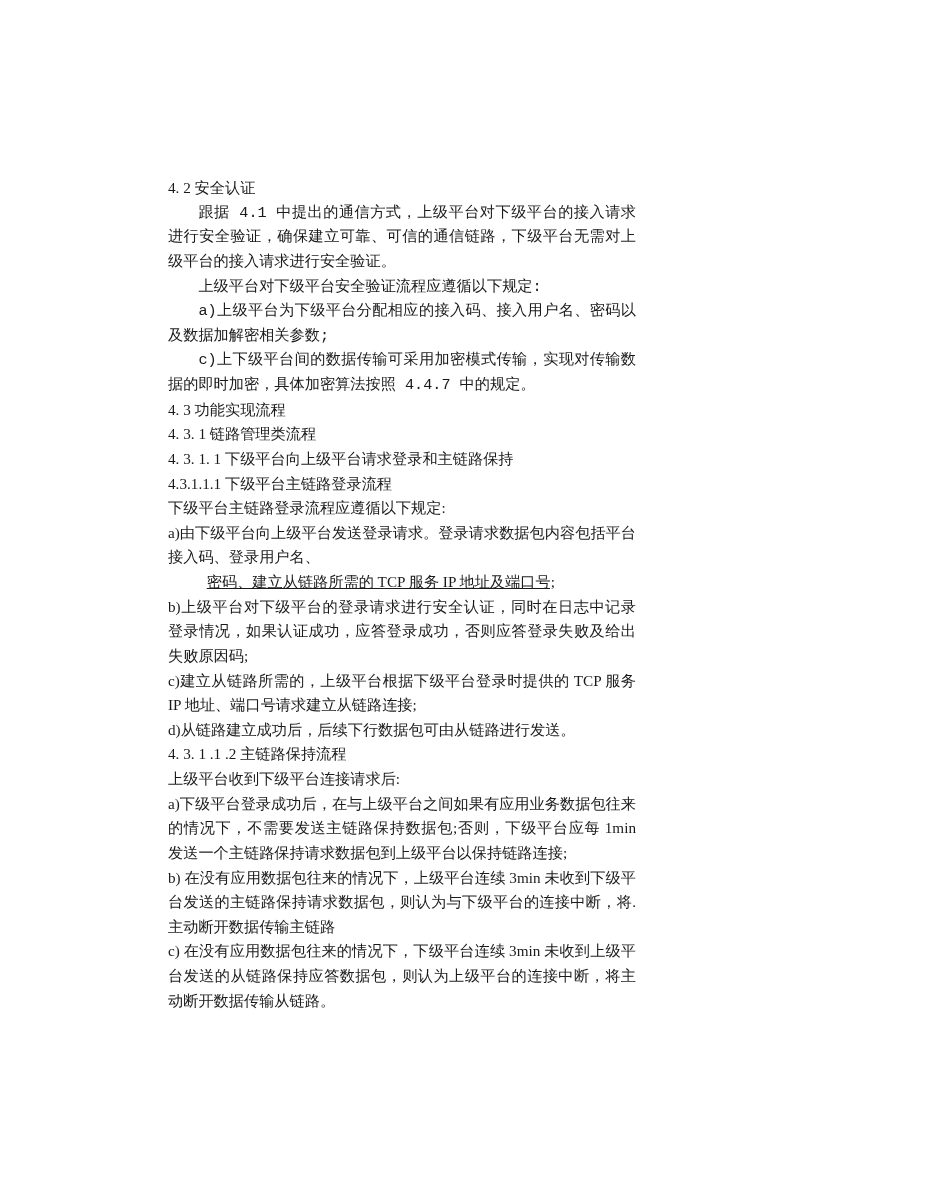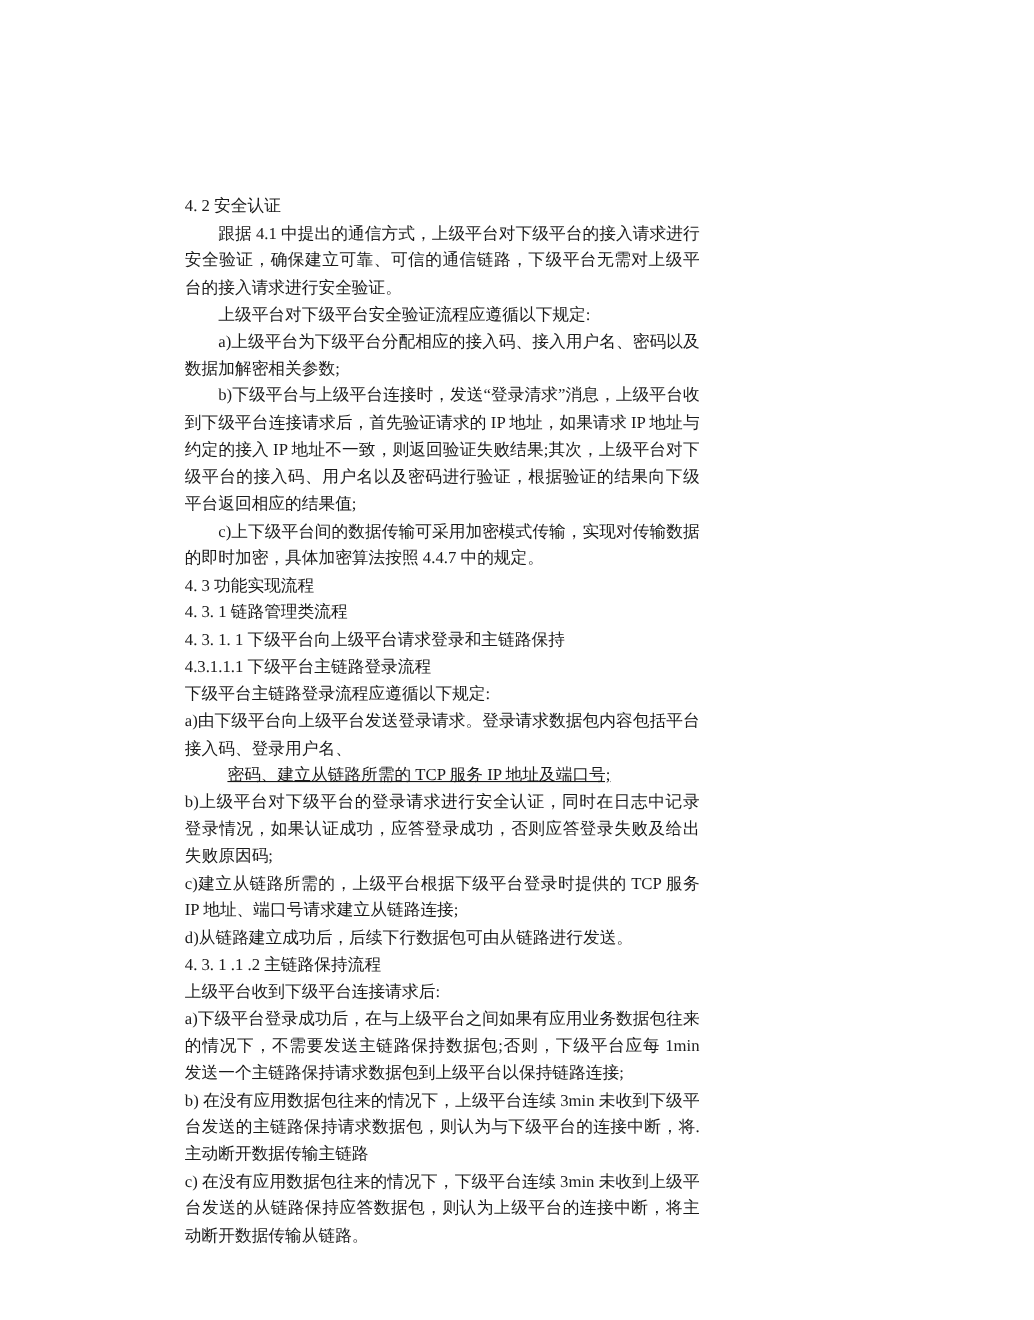--- a/index.html
+++ b/index.html
@@ -26,37 +26,37 @@
     line-height: 1.62;
     text-align: justify;
     text-justify: inter-ideograph;
   }
   .p {
     margin: 0;
     padding: 0;
   }
   .indent2 {
     text-indent: 2em;
+    font-family: Liberation Mono, monospace;
   }
   .sub-indent {
     padding-left: 2.55em;
     text-decoration: underline;
   }
 </style>
 </head>
 <body>
 
 <div class="page">
   <div class="doc-body">
 
     <p class="p">4. 2 安全认证</p>
     <p class="p indent2">跟据 4.1 中提出的通信方式，上级平台对下级平台的接入请求进行安全验证，确保建立可靠、可信的通信链路，下级平台无需对上级平台的接入请求进行安全验证。</p>
     <p class="p indent2">上级平台对下级平台安全验证流程应遵循以下规定:</p>
     <p class="p indent2">a)上级平台为下级平台分配相应的接入码、接入用户名、密码以及数据加解密相关参数;</p>
-    <p class="p indent2">b)下级平台与上级平台连接时，发送“登录清求”消息，上级平台收到下级平台连接请求后，首先验证请求的 IP 地址，如果请求 IP 地址与约定的接入 IP 地址不一致，则返回验证失败结果;其次，上级平台对下级平台的接入码、用户名以及密码进行验证，根据验证的结果向下级平台返回相应的结果值;</p>
     <p class="p indent2">c)上下级平台间的数据传输可采用加密模式传输，实现对传输数据的即时加密，具体加密算法按照 4.4.7 中的规定。</p>
 
     <p class="p">4. 3 功能实现流程</p>
     <p class="p">4. 3. 1 链路管理类流程</p>
     <p class="p">4. 3. 1. 1 下级平台向上级平台请求登录和主链路保持</p>
     <p class="p">4.3.1.1.1 下级平台主链路登录流程</p>
 
     <p class="p">下级平台主链路登录流程应遵循以下规定:</p>
     <p class="p">a)由下级平台向上级平台发送登录请求。登录请求数据包内容包括平台接入码、登录用户名、</p>
     <p class="p sub-indent">密码、建立从链路所需的 TCP 服务 IP 地址及端口号;</p>

